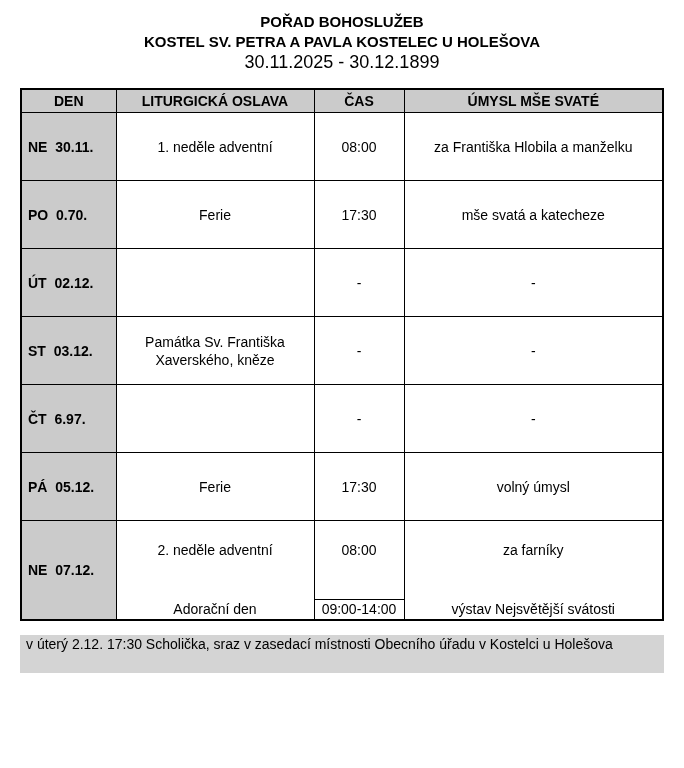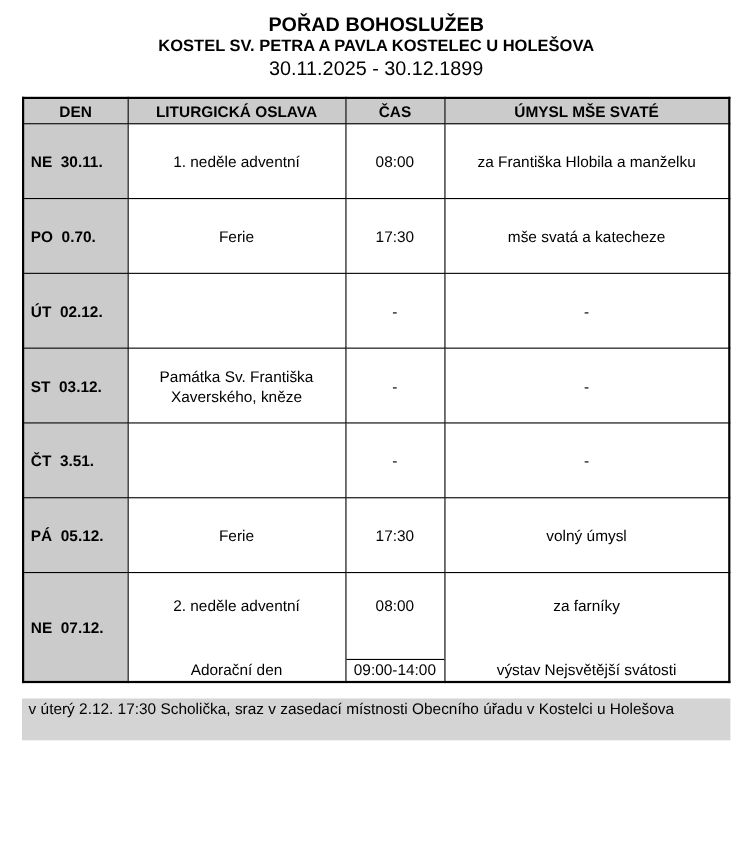--- a/index.html
+++ b/index.html
@@ -14,21 +14,21 @@
     height: 768px;
     background: #ffffff;
     color: #000000;
     font-family: "Liberation Sans", sans-serif;
     box-sizing: border-box;
   }
   .page { padding: 12px 20px 0 20px; box-sizing: border-box; }
 
   
   .title { text-align: center; margin-bottom: 16px; }
-  .title .t1 { font-size: 18px; font-weight: bold; line-height: 20px; }
+  .title .t1 { font-size: 15px; font-weight: bold; line-height: 20px; }
   .title .t2 { font-size: 15px; font-weight: bold; line-height: 20px; }
   .title .t3 { font-size: 18px; font-weight: normal; line-height: 20px; }
 
   
   table.schedule {
     width: 100%;
     border-collapse: collapse;
     border: 2px solid var(--border);
     table-layout: fixed;
   }
@@ -207,21 +207,21 @@
     </td>
     <td class="col-umysl">
       <div class="cellwrap">
         <span class="line1">-</span>
 
       </div>
     </td>
   </tr>
         <tr>
     <td class="col-den">
-      <span class="den">ČT  3.51.</span>
+      <span class="den">ČT  6.97.</span>
     </td>
     <td class="col-oslava">
       <div class="cellwrap">
         <span class="line1"></span>
 
       </div>
     </td>
     <td class="col-cas">
       <div class="cellwrap">
         <span class="line1">-</span>

